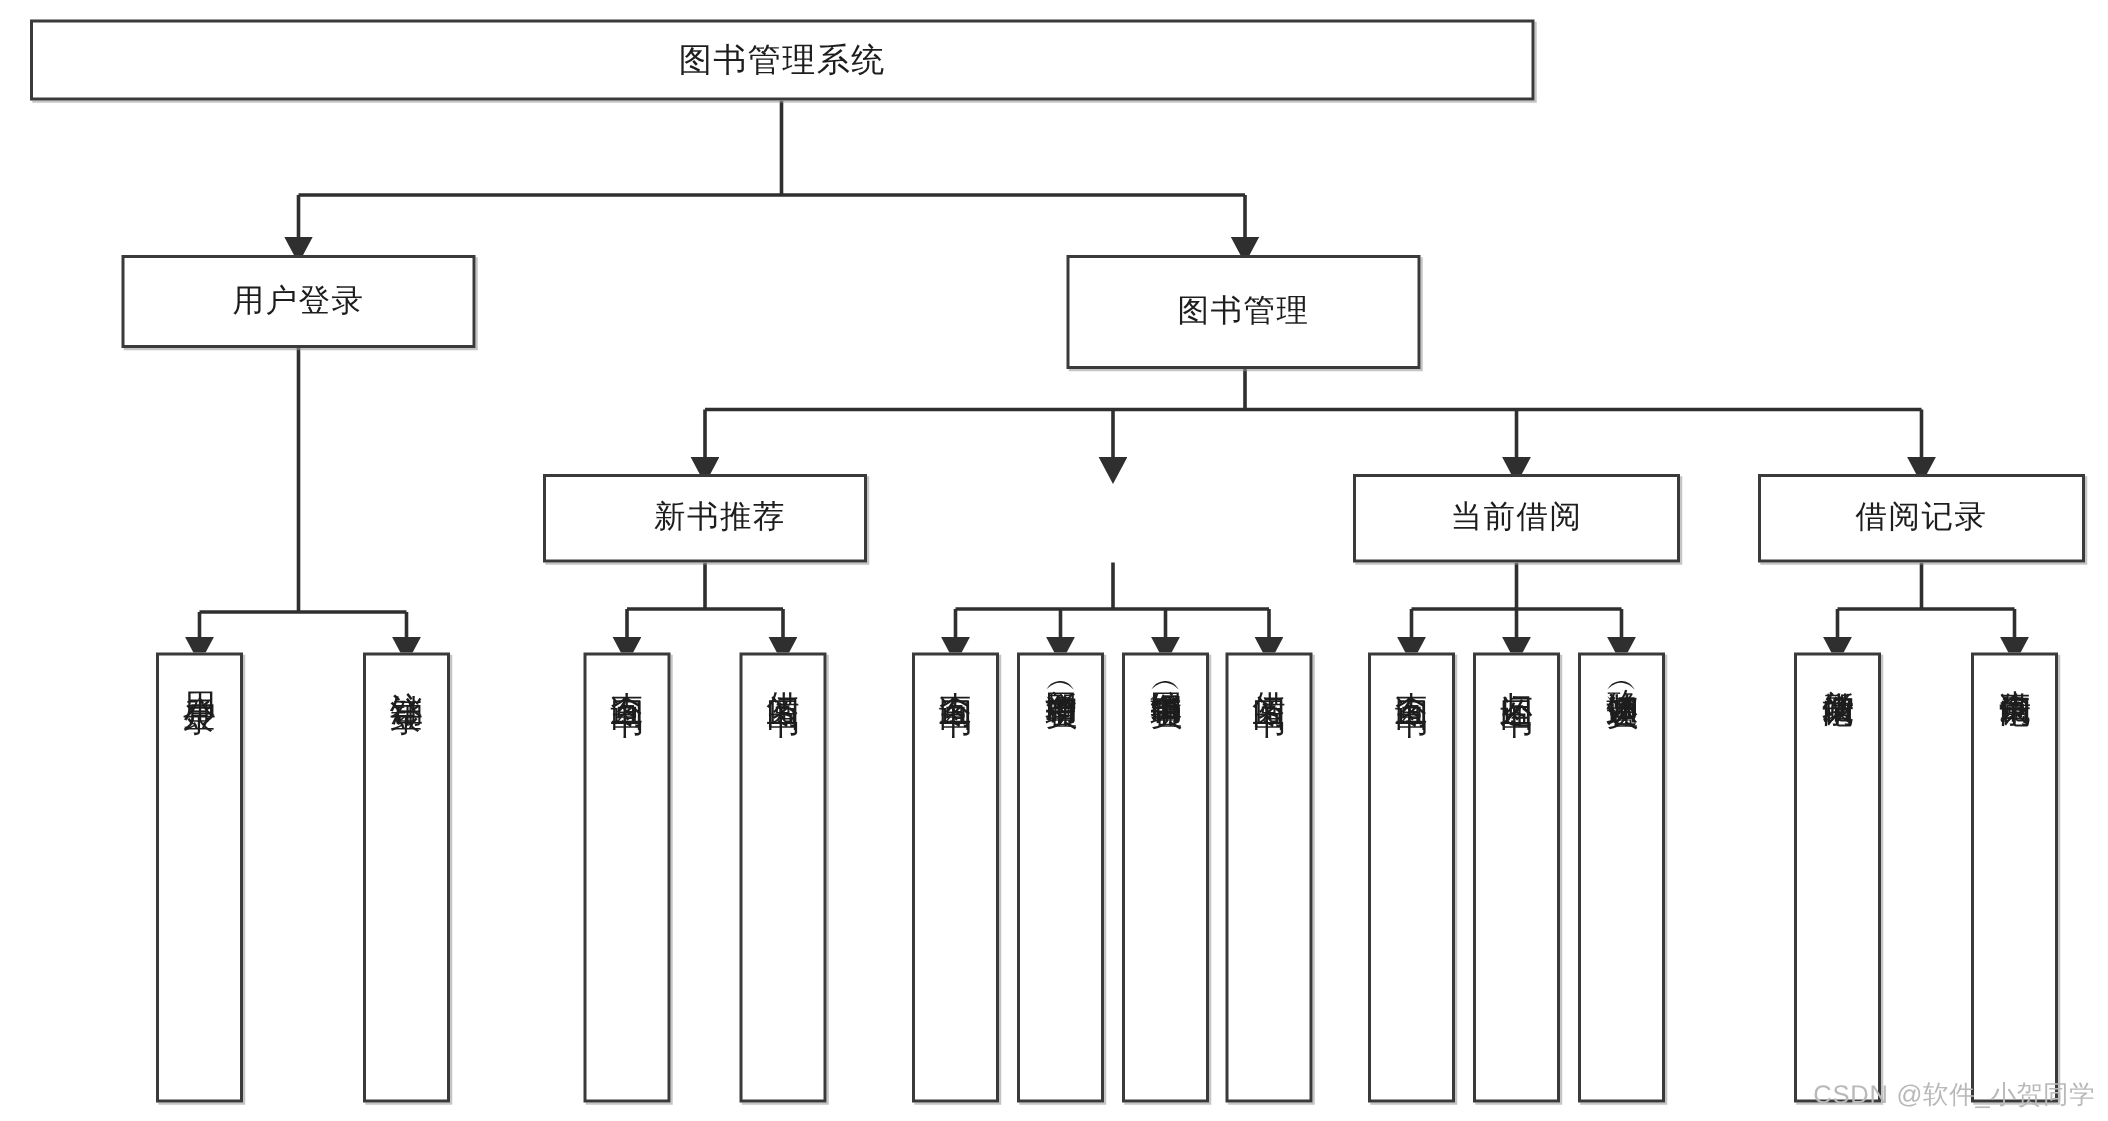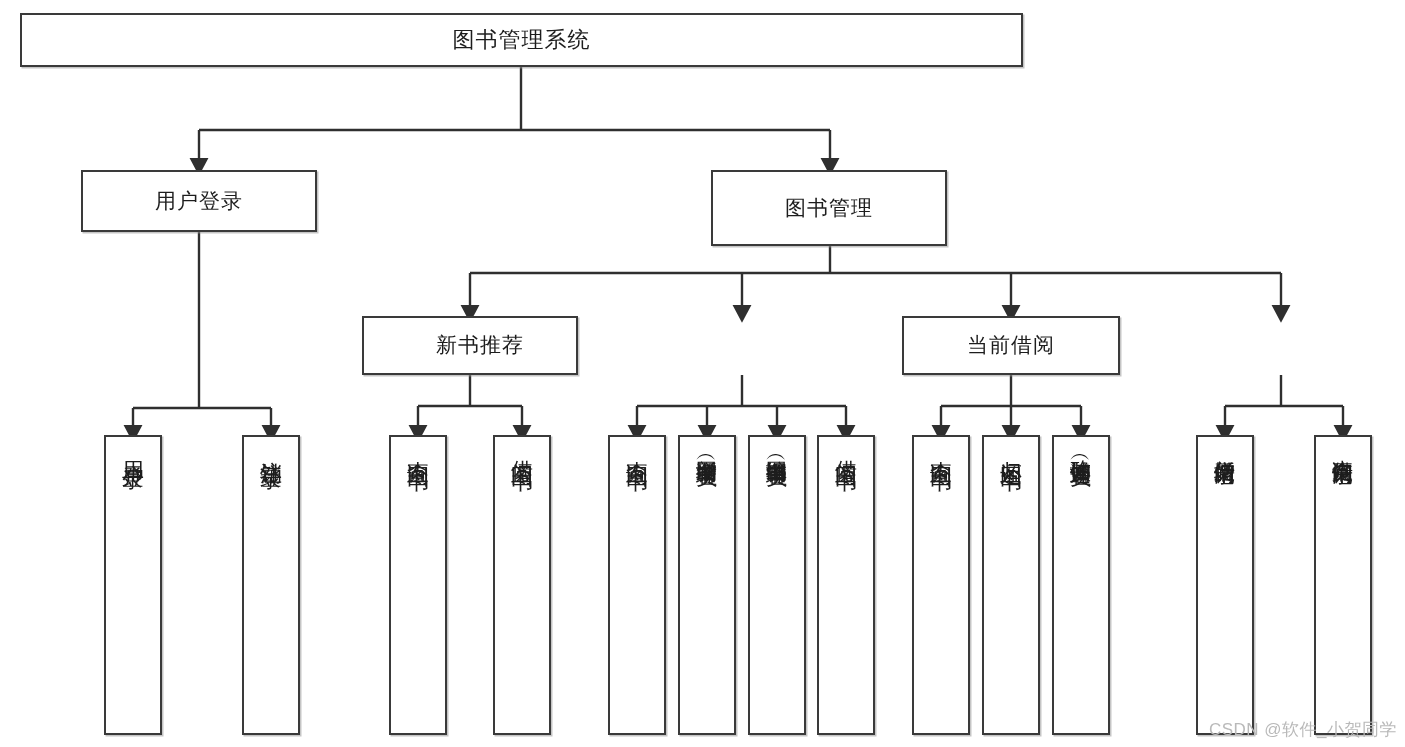--- a/index.html
+++ b/index.html
@@ -140,20 +140,23 @@
   <div class="node horiz" style="left:711px; top:170px; width:236px; height:76px;">
     <span class="label">图书管理</span>
   </div>
 
   <div class="node horiz" style="left:362px; top:316px; width:216px; height:59px;padding-left:20px;">
     <span class="label">新书推荐</span>
   </div>
   <div class="node horiz" style="left:902px; top:316px; width:218px; height:59px;">
     <span class="label">当前借阅</span>
   </div>
+  <div class="node horiz" style="left:1172px; top:316px; width:218px; height:59px;">
+    <span class="label">借阅记录</span>
+  </div>
 
   <div class="node vert" style="left:104px; top:435px; width:58px; height:300px;">
     <span class="label">用户登录</span>
   </div>
   <div class="node vert" style="left:242px; top:435px; width:58px; height:300px;">
     <span class="label">注销登录</span>
   </div>
 
   <div class="node vert" style="left:389px; top:435px; width:58px; height:300px;">
     <span class="label">查询图书</span>

